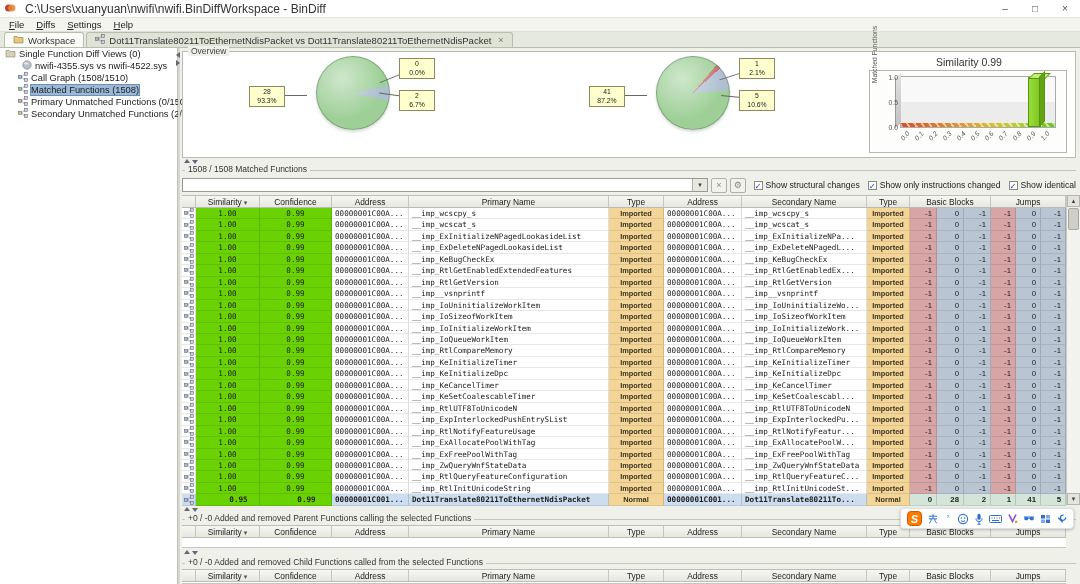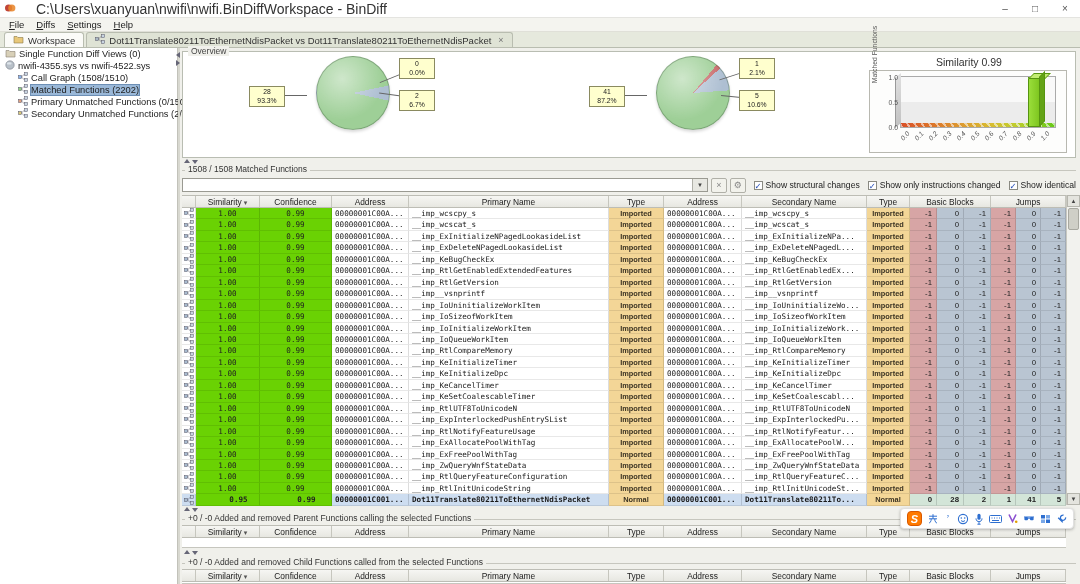--- a/index.html
+++ b/index.html
@@ -1,21 +1,21 @@
 <!DOCTYPE html>
 <html><head>
 <meta charset="utf-8">
 <style>
   * { margin:0; padding:0; box-sizing:border-box; }
   html,body { width:1080px; height:584px; overflow:hidden; }
   body { font-family:"Liberation Sans",sans-serif; background:#f0f0eb; position:relative; font-size:10px; color:#222; }
 
   
   .titlebar { position:absolute; left:0; top:0; width:1080px; height:18px; background:#fff; border-bottom:1px solid #e4e4e0; display:flex; align-items:center; padding-left:4px; }
-  .titlebar .ttext { font-size:14px; color:#333; margin-left:20px; }
+  .titlebar .ttext { font-size:12px; color:#333; margin-left:9px; }
   .wcontrols { position:absolute; right:0; top:0; height:18px; display:flex; }
   .wbtn { width:30px; height:18px; text-align:center; line-height:17px; color:#555; font-size:10px; }
 
   
   .menubar { position:absolute; left:0; top:18px; width:1080px; height:14px; background:#f4f4ef; border-bottom:1px solid #e0e0d8; display:flex; align-items:center; padding-left:3px; }
   .mi { display:inline-block; padding:0 6px; font-size:9.5px; color:#222; }
   .mi::first-letter { text-decoration:underline; }
 
   
   .tabbar { position:absolute; left:0; top:32px; width:1080px; height:16px; background:#e6e9dd; border-bottom:1px solid #b9bdb0; display:flex; align-items:flex-end; padding-left:4px; }
@@ -162,21 +162,21 @@
   </div>
 </div>
 
 <div class="sidebar" id="sidebar">
     <div class="titem" style="padding-left: 5px;">
       <span class="iico"><svg width="11" height="10">
           <path d="M1 2.5h3l1 1h5v5.5H1z" fill="#d8d0b8" stroke="#8a8272" stroke-width=".6"></path>
         </svg></span>
       <span class="tlabeltxt">Single Function Diff Views (0)</span>
     </div>
-    <div class="titem" style="padding-left: 5px;">
+    <div class="titem" style="padding-left: 22px;">
       <span class="iico"><svg width="10" height="10">
           <circle cx="5" cy="5" r="4.2" fill="#b8c0c8" stroke="#78808a" stroke-width=".6"></circle>
           <ellipse cx="4.2" cy="3.4" rx="2.4" ry="1.2" fill="#dde4ea"></ellipse>
         </svg></span>
       <span class="tlabeltxt">nwifi-4355.sys vs nwifi-4522.sys</span>
     </div>
     <div class="titem" style="padding-left: 18px;">
       <span class="iico"><svg width="10" height="10">
           <rect x="0.5" y="3.5" width="3" height="3" fill="#8ab4e8" stroke="#556" stroke-width=".5"></rect>
           <rect x="6.5" y="0.5" width="3" height="3" fill="#c8d4e0" stroke="#556" stroke-width=".5"></rect>
@@ -185,21 +185,21 @@
         </svg></span>
       <span class="tlabeltxt">Call Graph (1508/1510)</span>
     </div>
     <div class="titem tsel" style="padding-left: 18px;">
       <span class="iico"><svg width="10" height="10">
           <rect x="0.5" y="3.5" width="3" height="3" fill="#90d080" stroke="#556" stroke-width=".5"></rect>
           <rect x="6.5" y="0.5" width="3" height="3" fill="#c8d4e0" stroke="#556" stroke-width=".5"></rect>
           <rect x="6.5" y="6.5" width="3" height="3" fill="#c8d4e0" stroke="#556" stroke-width=".5"></rect>
           <path d="M3.5 5 6.5 2M3.5 5 6.5 8" stroke="#667" stroke-width=".6" fill="none"></path>
         </svg></span>
-      <span class="tlabeltxt">Matched Functions (2202)</span>
+      <span class="tlabeltxt">Matched Functions (1508)</span>
     </div>
     <div class="titem" style="padding-left: 18px;">
       <span class="iico"><svg width="10" height="10">
           <rect x="0.5" y="3.5" width="3" height="3" fill="#e0a080" stroke="#556" stroke-width=".5"></rect>
           <rect x="6.5" y="0.5" width="3" height="3" fill="#c8d4e0" stroke="#556" stroke-width=".5"></rect>
           <rect x="6.5" y="6.5" width="3" height="3" fill="#c8d4e0" stroke="#556" stroke-width=".5"></rect>
           <path d="M3.5 5 6.5 2M3.5 5 6.5 8" stroke="#667" stroke-width=".6" fill="none"></path>
         </svg></span>
       <span class="tlabeltxt">Primary Unmatched Functions (0/1508)</span>
     </div>

